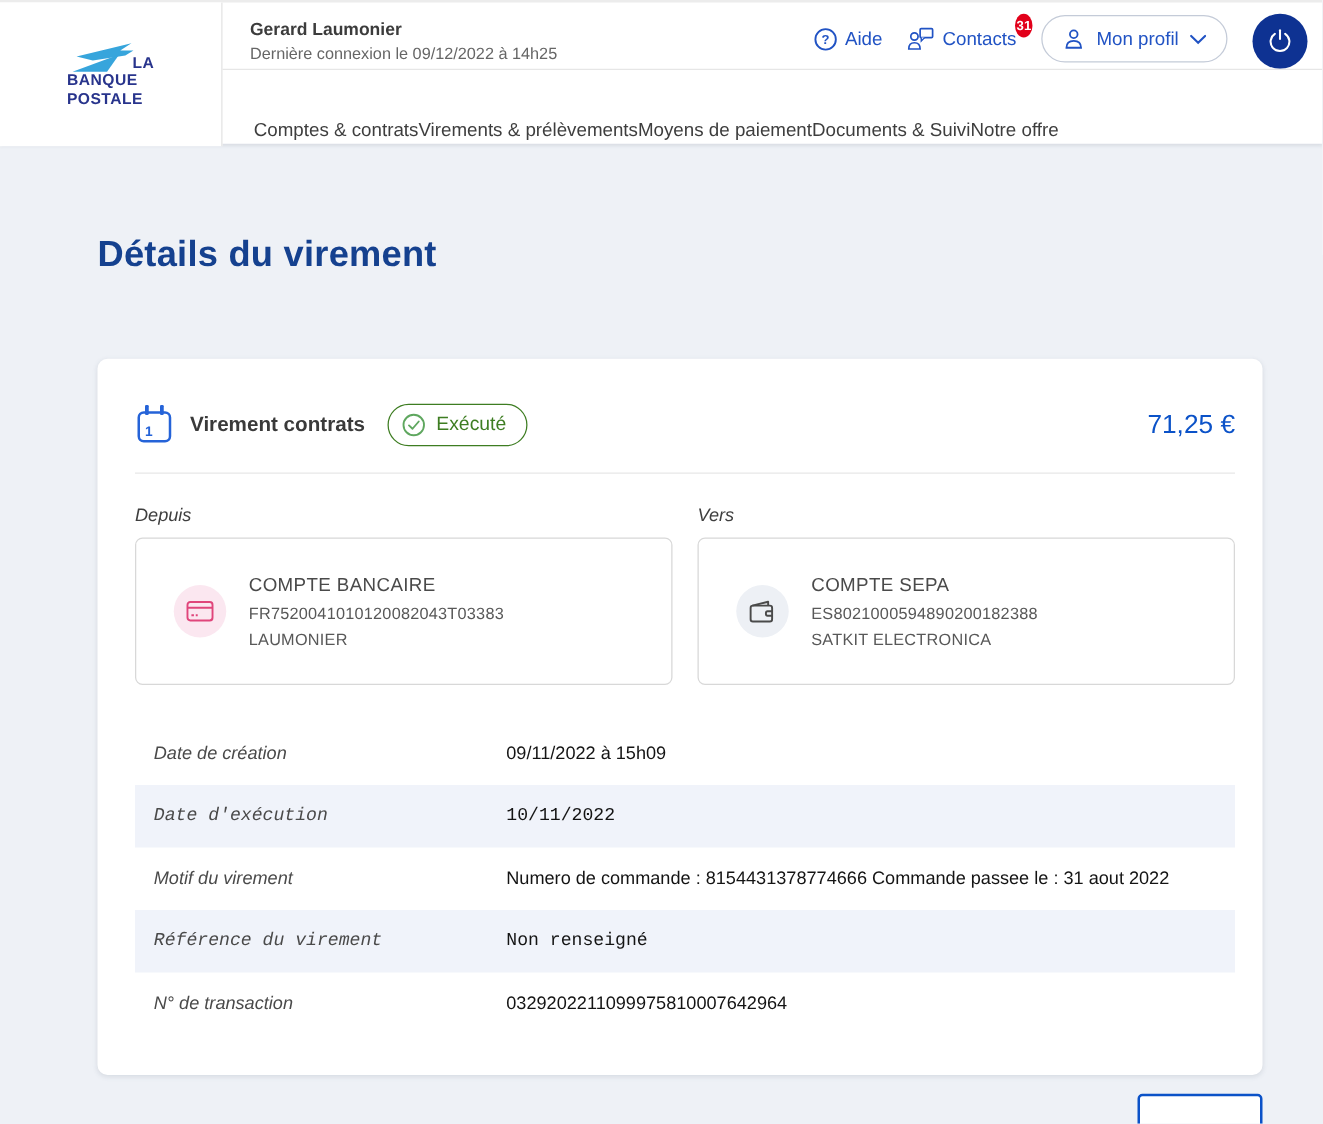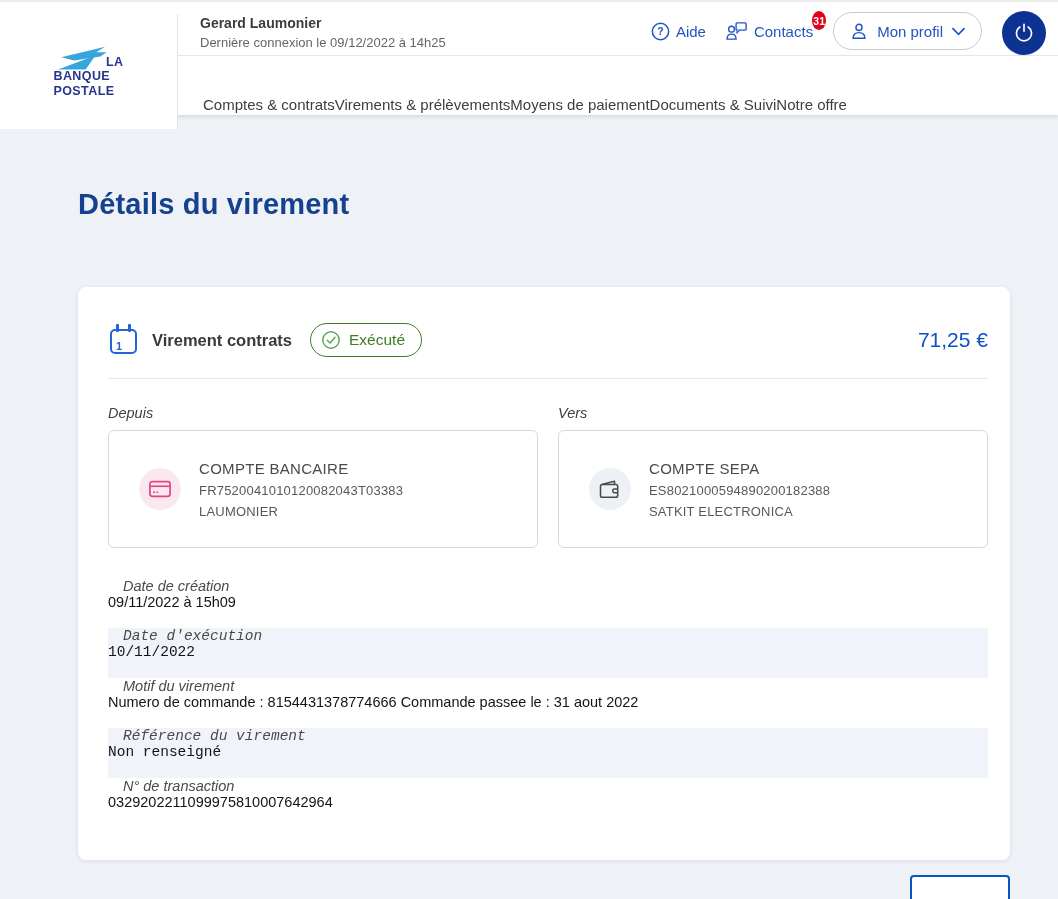--- a/index.html
+++ b/index.html
@@ -8,21 +8,21 @@
     width:1058px; height:899px; position:relative; overflow:hidden;
     background:#eef1f6; font-family:"Liberation Sans", sans-serif;
   }
 
   
   header {
     position:absolute; top:0; left:0; right:0; height:115px; background:#fff;
     border-top:2px solid #ececec; box-shadow:0 2px 3px rgba(90,100,120,.16); z-index:5;
   }
   .logo-block {
-    position:absolute; left:0; top:12px; width:178px; height:115px;
+    position:absolute; left:0; top:0; width:178px; height:115px;
     border-right:1px solid #e3e3e3; display:flex; flex-direction:column;
     align-items:center; justify-content:center; background:#fff; cursor:pointer;
   }
   .logo-wrap { width:70px; color:#28348c; font-weight:bold; font-size:12.5px; letter-spacing:.4px; line-height:1.15; }
   .logo-row { display:flex; align-items:flex-end; justify-content:flex-end; }
   .logo-row svg { margin-right:-4px; margin-bottom:-2px; }
   .hdr-user { position:absolute; left:200px; top:13px; }
   .user-name { font-size:14px; font-weight:bold; color:#3c3c3c; }
   .user-last { font-size:13px; color:#666; margin-top:4px; }
   .hdr-divider { position:absolute; left:178px; right:0; top:53px; height:1px; background:#e6e6e6; }
@@ -75,21 +75,21 @@
     height:118px; border:1px solid #d8d8d8; border-radius:6px; background:#fff;
     display:flex; align-items:center; padding-left:30px; cursor:default;
   }
   .acct-icon { width:42px; height:42px; border-radius:50%; display:flex; align-items:center; justify-content:center; margin-right:18px; flex-shrink:0; }
   .acct-icon.pink { background:#fbe7f0; }
   .acct-icon.gray { background:#edf0f5; }
   .acct-title { font-size:15px; color:#4a4a4a; letter-spacing:.3px; margin-bottom:6px; }
   .acct-iban { font-size:13px; color:#585858; letter-spacing:.2px; margin-bottom:6px; }
   .acct-holder { font-size:13px; color:#585858; letter-spacing:.2px; }
   .details { margin-top:30px; }
-  .drow { display:flex; align-items:flex-start; height:50px; font-size:14.5px;flex-direction:column; }
+  .drow { display:flex; align-items:center; height:50px; font-size:14.5px; }
   .drow.alt { background:#f0f3fa;font-family:Liberation Mono, monospace; }
   .dlabel { width:297px; padding-left:15px; font-style:italic; color:#4a4a4a; flex-shrink:0; }
   .dvalue { color:#141414; }
   .below-card { width:932px; margin-top:15px; display:flex; justify-content:flex-end; }
   .bottom-btn { width:100px; height:42px; background:#fff; border:2px solid #0b52c8; border-radius:4px; cursor:pointer; }
 </style>
 </head>
 <body>
 
 <div class="viewport">

